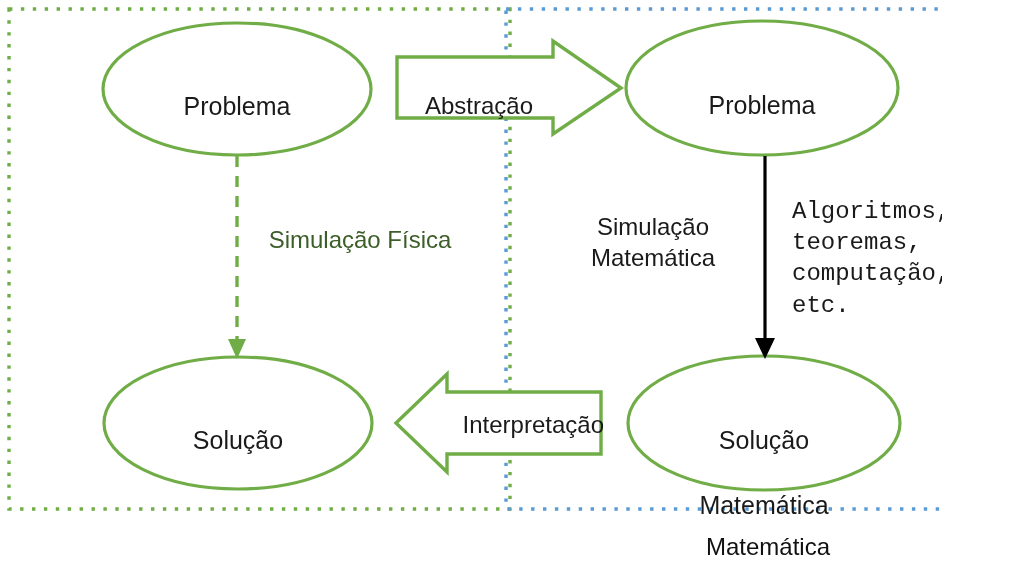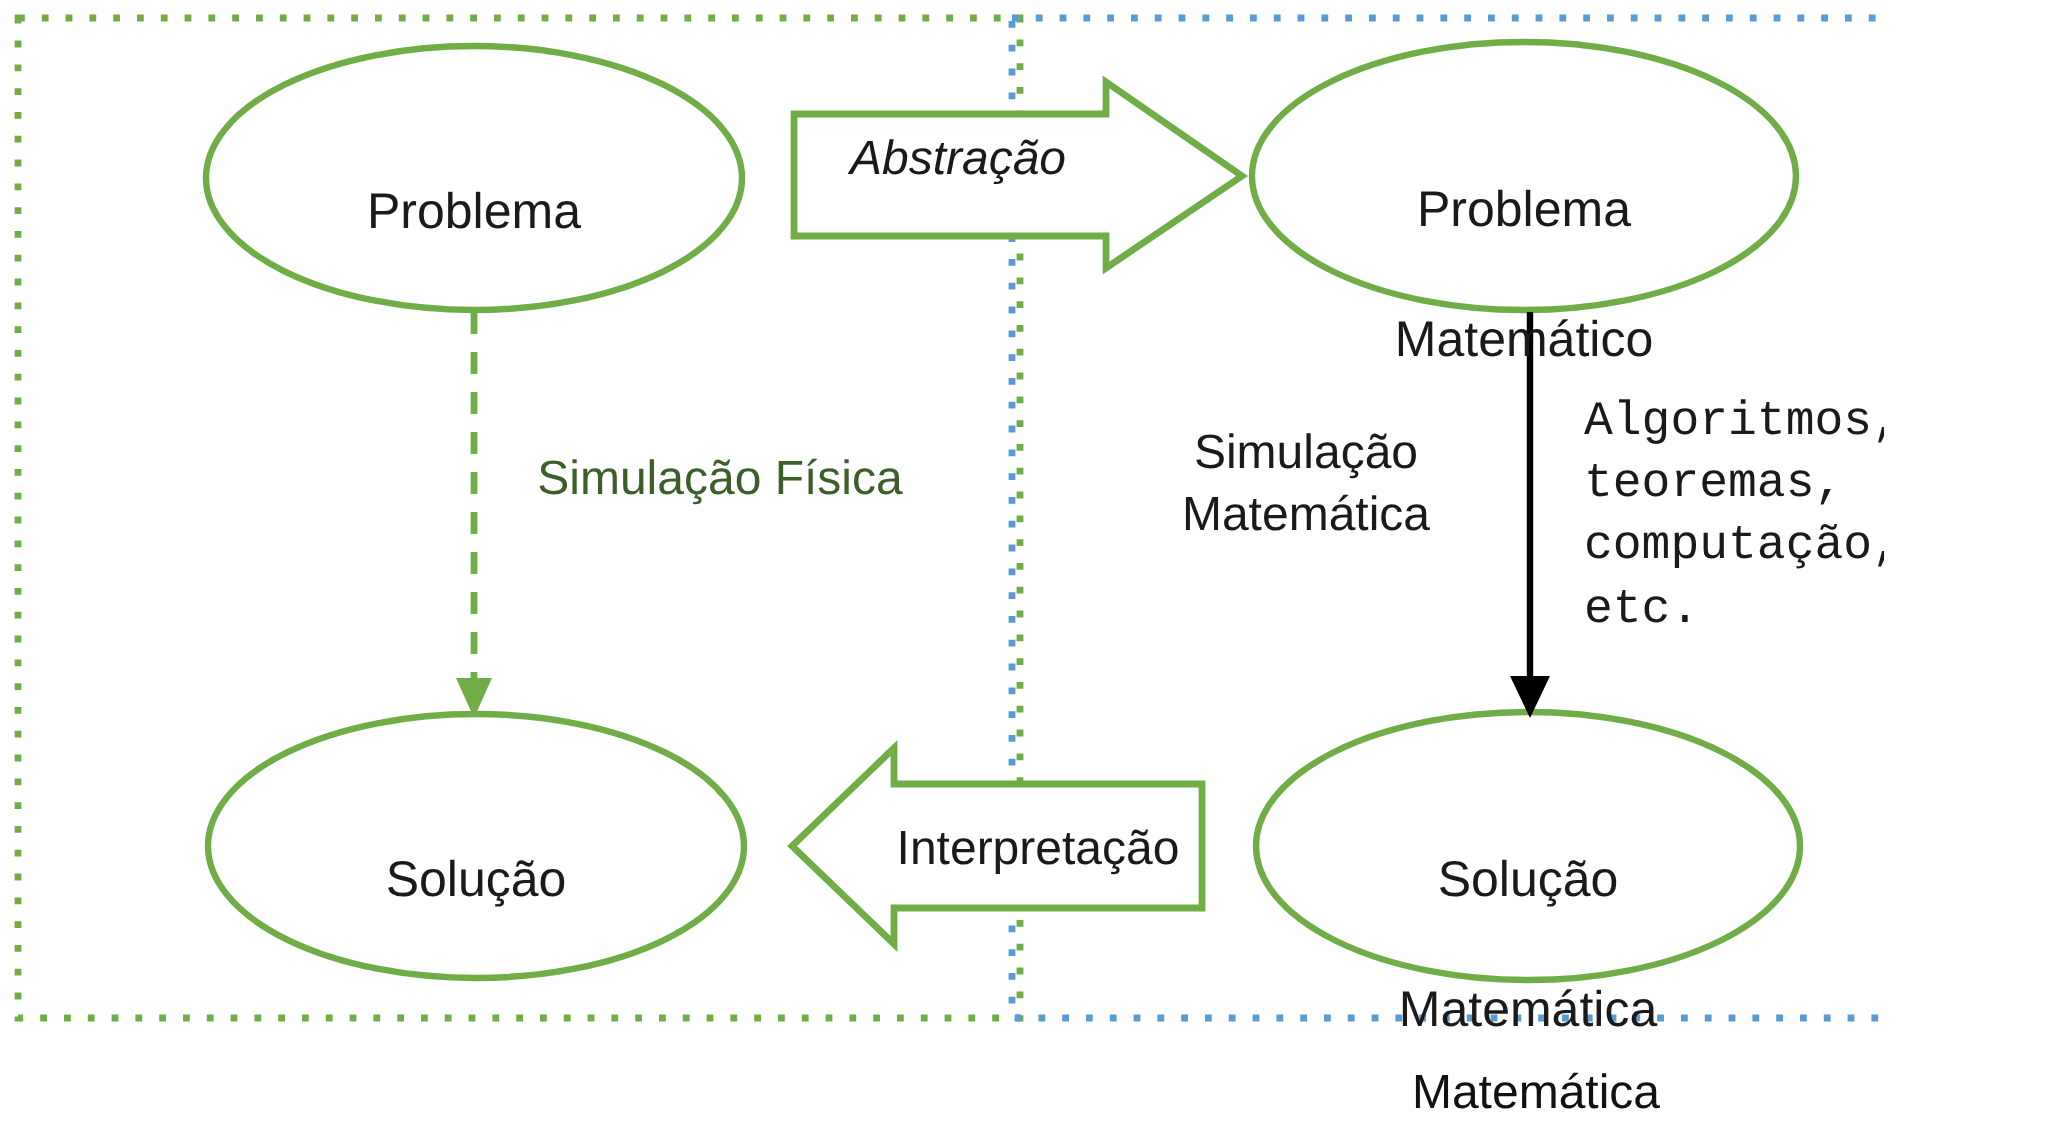--- a/index.html
+++ b/index.html
@@ -88,35 +88,34 @@
     <polygon points="755,338 775,338 765,359" fill="#000000"></polygon>
 
   </svg>
 
   <div class="lbl node-label" style="left:107px; top:57px; width:260px;">
     <div>Problema</div>
   </div>
 
   <div class="lbl node-label" style="left:632px; top:56px; width:260px;">
     <div>Problema</div>
-    <div>Matemático</div>
   </div>
 
   <div class="lbl node-label" style="left:108px; top:391px; width:260px;">
     <div>Solução</div>
   </div>
 
   <div class="lbl node-label" style="left:634px; top:391px; width:260px;">
     <div>Solução</div>
     <div>Matemática</div>
   </div>
 
-  <div class="lbl arrow-label" style="left:404px; top:64px; width:150px;font-style:italic;">Abstração</div>
+  <div class="lbl arrow-label" style="left:404px; top:90px; width:150px;">Abstração</div>
 
-  <div class="lbl arrow-label" style="left:434px; top:409px; width:170px;">Interpretação</div>
+  <div class="lbl arrow-label" style="left:434px; top:409px; width:170px;text-align:right;">Interpretação</div>
 
   <div class="lbl edge-label-green" style="left:255px; top:224px; width:210px;">Simulação Física</div>
 
   <div class="lbl edge-label" style="left:558px; top:211px; width:190px;">Simulação
 Matemática</div>
 
   <div class="lbl edge-label edge-label-left" style="left:792px; top:196px; width:215px;font-family:Liberation Mono, monospace;">Algoritmos,
 teoremas,
 computação, etc.</div>
 

